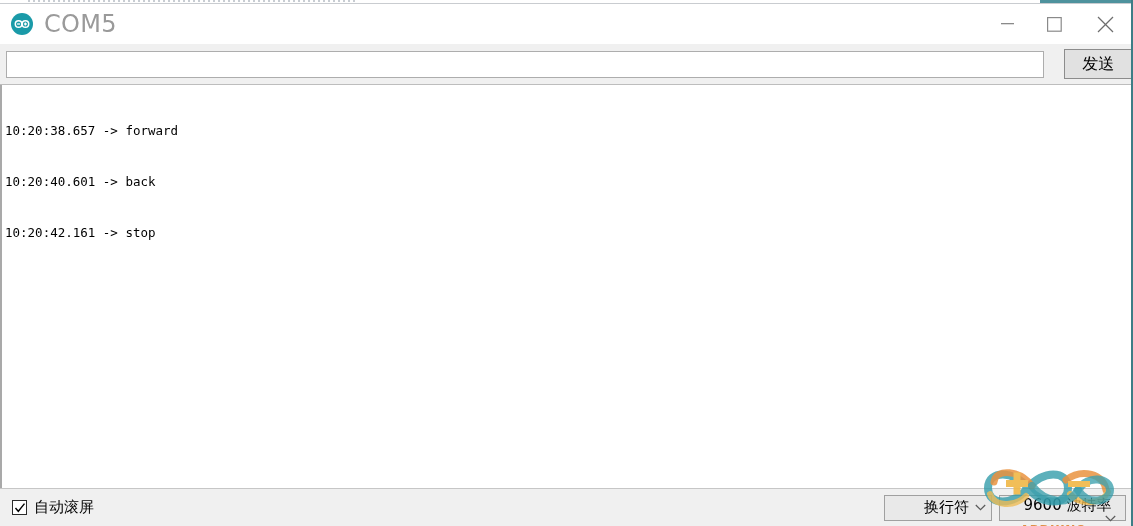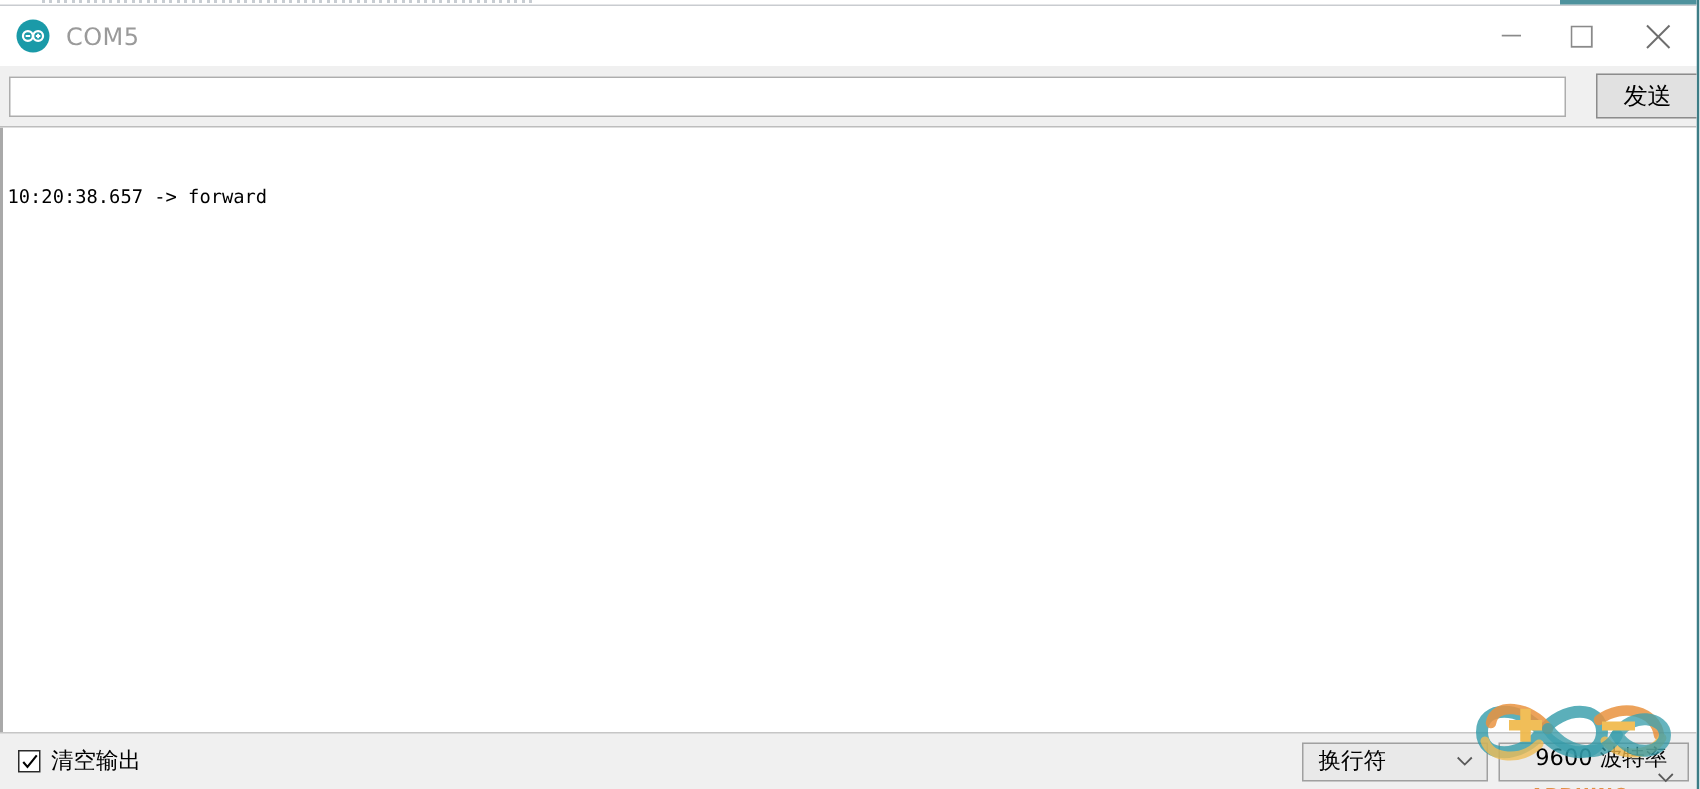--- a/index.html
+++ b/index.html
@@ -66,21 +66,21 @@
     border-radius: 50%;
     background: #1a9aa8;
     display: flex;
     align-items: center;
     justify-content: center;
     flex: none;
   }
   .app-icon svg { display: block; }
   .window-title {
     margin-left: 11px;
-    font-size: 16px;
+    font-size: 24px;
     color: #9a9a9a;
     font-family: "DejaVu Sans", sans-serif;
     letter-spacing: .3px;
     white-space: nowrap;
   }
   .win-buttons {
     margin-left: auto;
     display: flex;
     height: 40px;
   }
@@ -204,21 +204,21 @@
     white-space: nowrap;
     flex: none;
   }
   .dropdown .dd-text { padding-left: 10px; }
   .dropdown .dd-arrow {
     margin-left: auto;
     padding: 0 9px 0 6px;
     display: flex;
     align-items: center;
   }
-  #dd-newline { width: 124px; margin-right: 7px; }
+  #dd-newline { width: 108px; margin-right: 7px; padding-left: 29px; }
   #dd-baud    { width: 127px; margin-right: 7px; flex-direction: column; }
   #btn-clear  { width: 127px; margin-right: 8px; }
 
   
   .watermark {
     position: absolute;
     left: 970px; top: 450px;
     width: 163px; height: 76px;
     pointer-events: none;
     opacity: .92;
@@ -283,32 +283,34 @@
 
   <div class="sendrow">
     <input class="cmd-input" type="text" value="" placeholder="" style="">
     <button class="send-btn">发送</button>
   </div>
 
   <div class="console">
     <div class="console-gutter"></div>
     <div class="console-lines">
       <div>10:20:38.657 -&gt; forward</div>
+      <div>10:20:40.601 -&gt; back</div>
+      <div>10:20:42.161 -&gt; stop</div>
     </div>
   </div>
 
   <div class="statusbar">
 
     <div class="chk-wrap first">
       <span class="chk-box">
         <svg width="12" height="12" viewBox="0 0 12 12">
           <polyline points="1.5,6 4.3,9.3 10.5,1.6" fill="none" stroke="#000000" stroke-width="1.4"></polyline>
         </svg>
       </span>
-      <span class="chk-label cjk">清空输出</span>
+      <span class="chk-label cjk">自动滚屏</span>
     </div>
 
 
     <div class="status-spacer"></div>
 
     <div class="dropdown" id="dd-newline">
       <span class="dd-text">换行符</span>
       <span class="dd-arrow">
         <svg width="11" height="7" viewBox="0 0 11 7">
           <polyline points="0.8,1 5.5,5.7 10.2,1" fill="none" stroke="#5a5a5a" stroke-width="1.2"></polyline>

